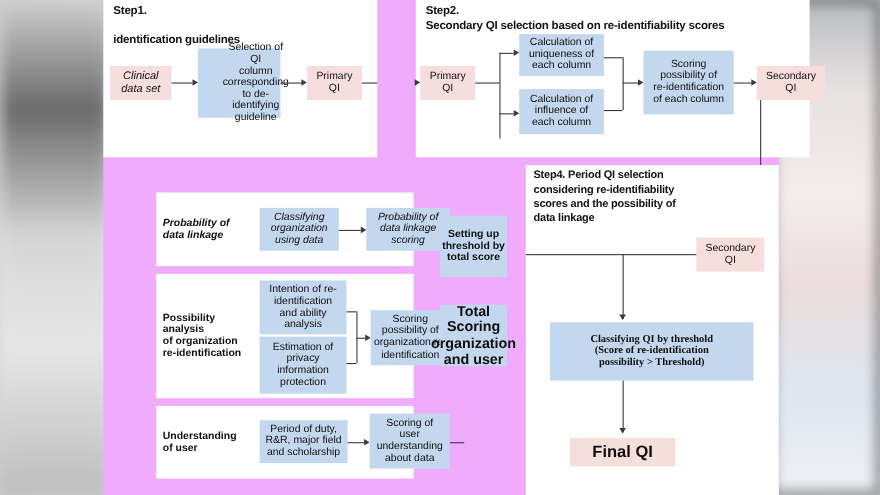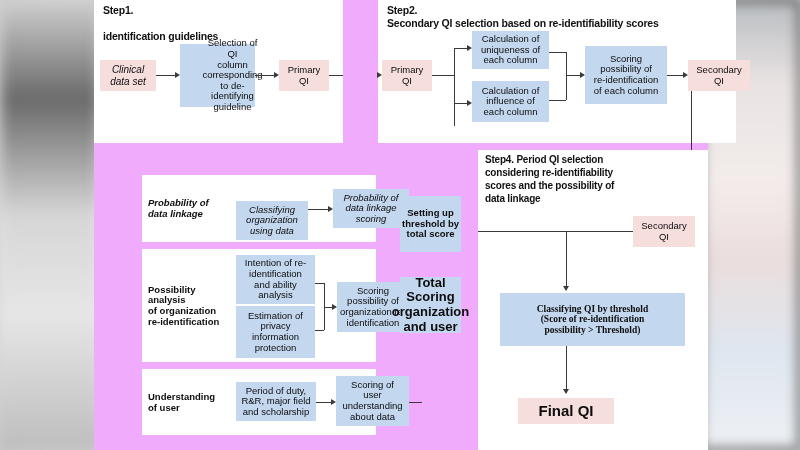--- a/index.html
+++ b/index.html
@@ -116,21 +116,21 @@
       <div class="box pink" style="left:310px;top:60px;width:62px;height:31px;font-size:9.5px;white-space:pre-line;">Secondary
 QI</div>
     </div>
 
     <div class="ln vln" style="left:597px;top:91px;height:118px;background:#3a3a3a;"></div>
     <div class="ar-d" style="left:593.5px;top:205px;"></div>
 
     <div class="panel" style="left:48px;top:175px;width:234px;height:67px;font-style:italic;">
       <div class="box" style="left:6px;top:17px;width:86px;height:33px;font-size:9.5px;font-weight:bold;justify-content:flex-start;text-align:left;white-space:pre-line;">Probability of
 data linkage</div>
-      <div class="box blue" style="left:94px;top:14px;width:72px;height:39px;font-size:9.5px;white-space:pre-line;margin-top:12px;">Classifying
+      <div class="box blue" style="left:94px;top:14px;width:72px;height:39px;font-size:9.5px;white-space:pre-line;">Classifying
 organization
 using data</div>
       <div class="ln hln" style="left:166px;top:34px;width:20px;"></div>
       <div class="ar-r" style="left:186px;top:30.5px;"></div>
       <div class="box blue" style="left:191px;top:14px;width:76px;height:39px;font-size:9.5px;white-space:pre-line;">Probability of
 data linkage
 scoring</div>
       <div class="ln hln" style="left:267px;top:34px;width:13px;"></div>
     </div>
 

